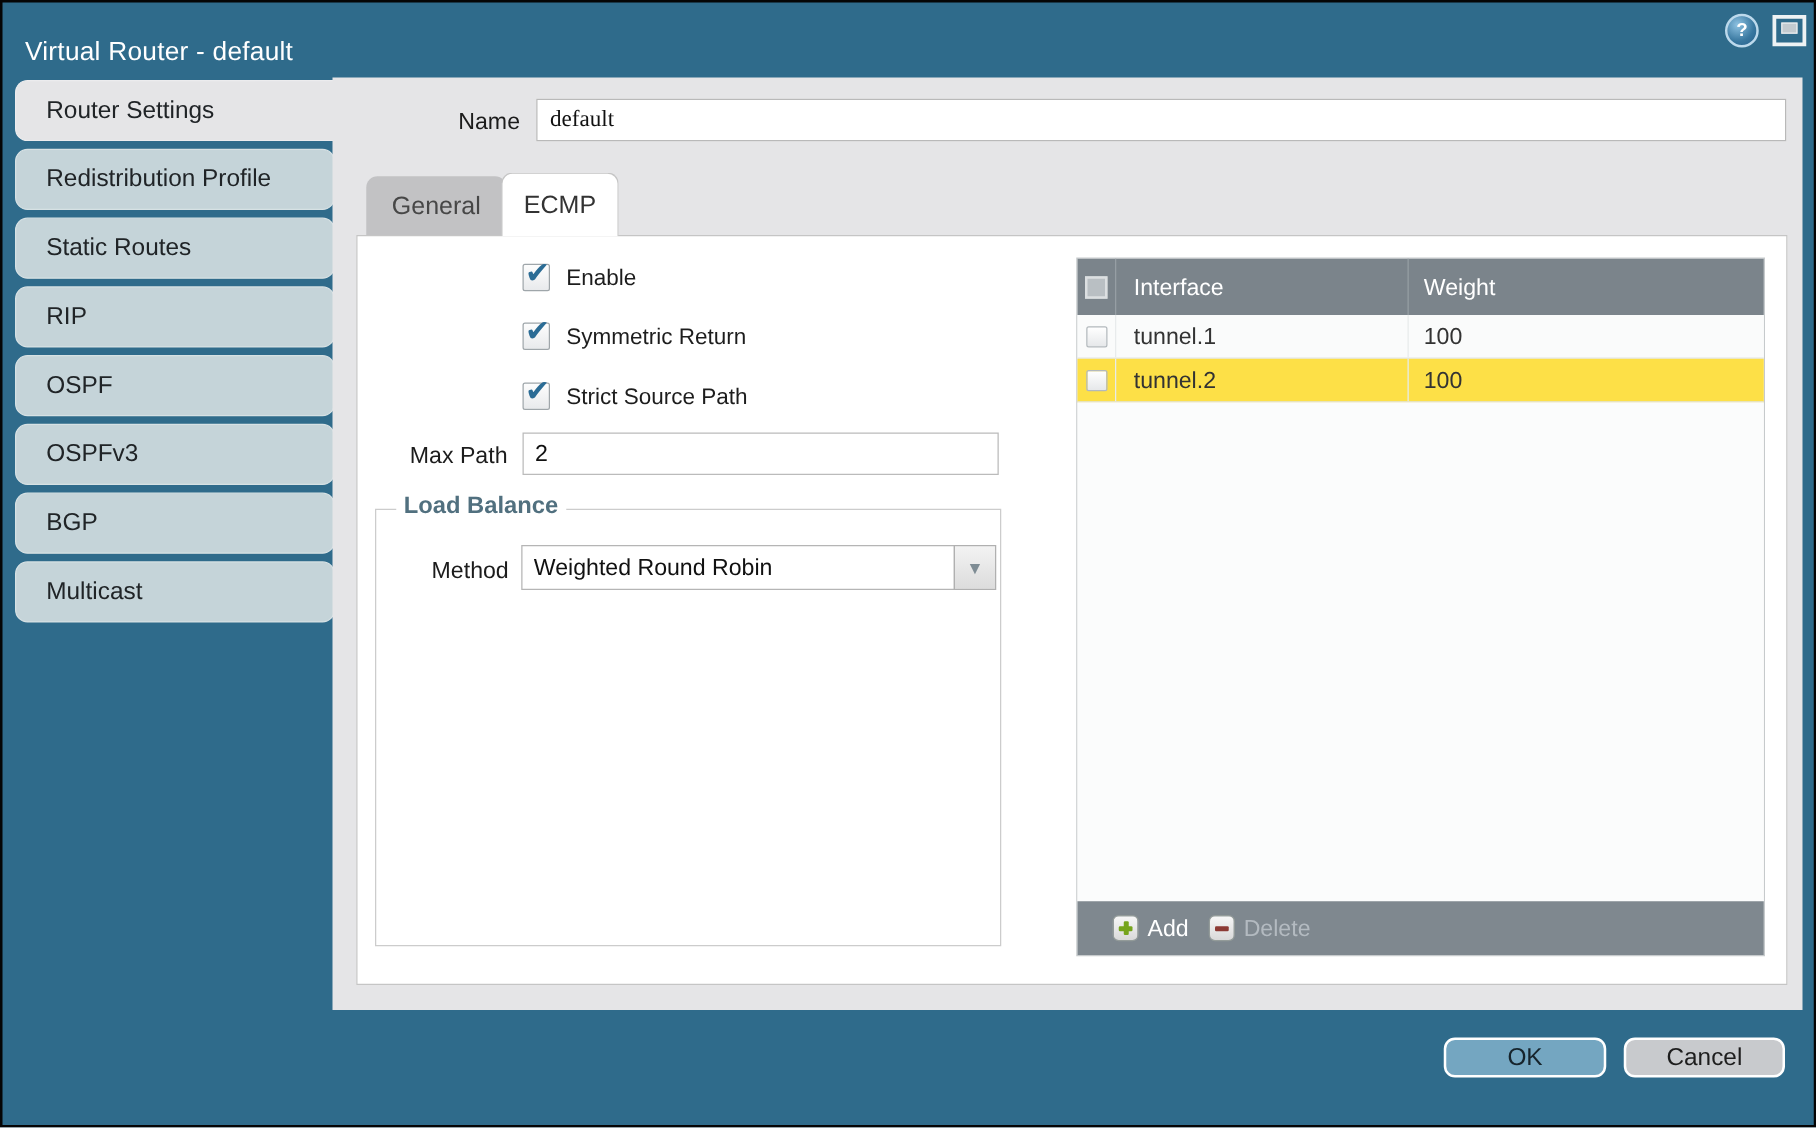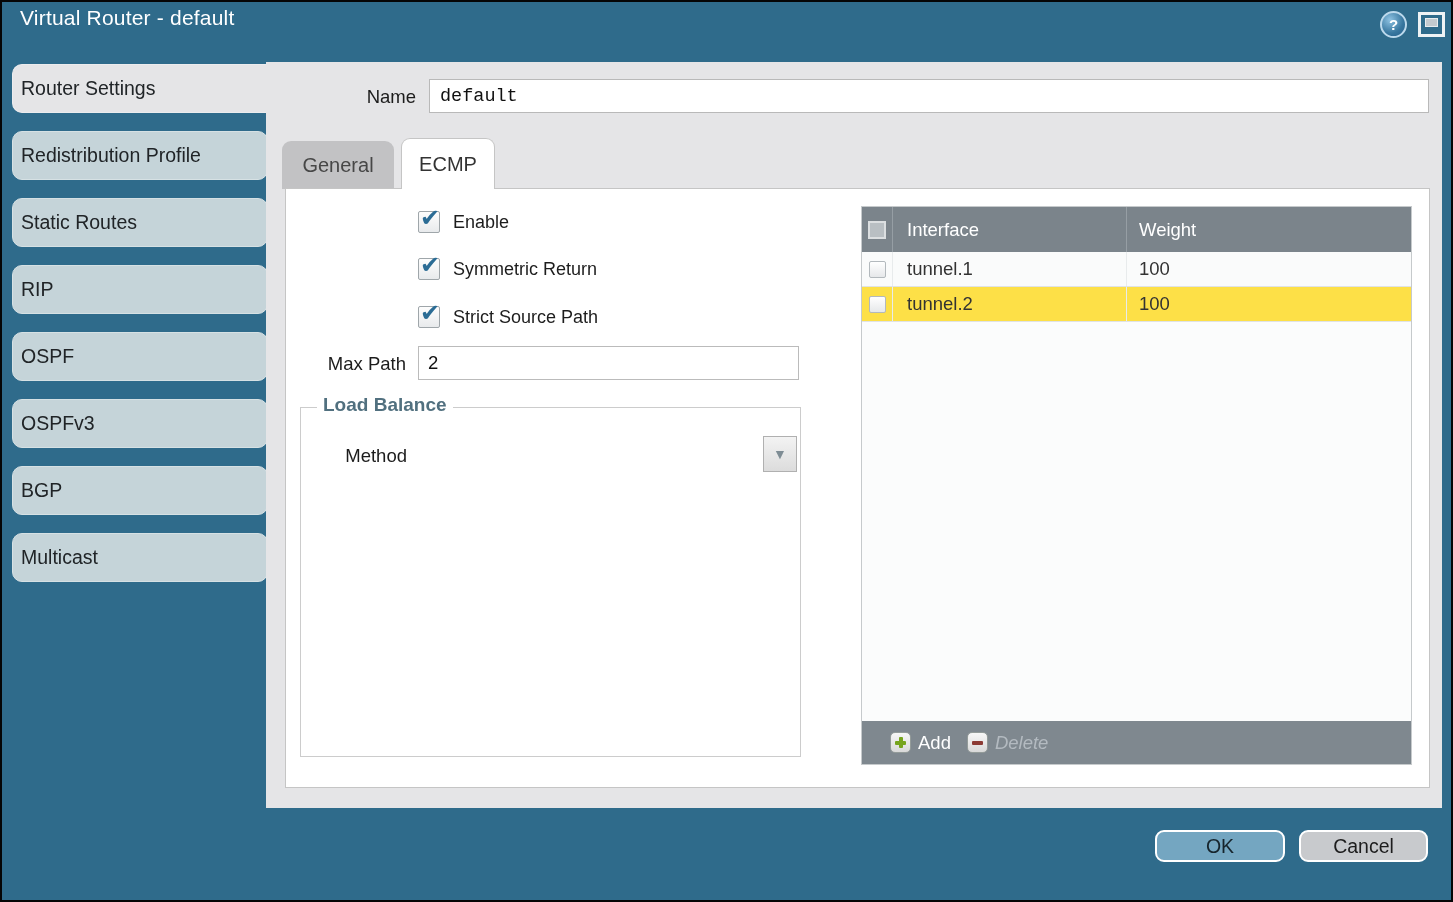--- a/index.html
+++ b/index.html
@@ -5,58 +5,58 @@
   * { margin:0; padding:0; box-sizing:border-box; }
   html,body { width:1453px; height:902px; }
   body { font-family:"Liberation Sans", sans-serif; }
 
   .screen {
     position:relative; width:1453px; height:902px;
     background:#2f6b8b; border:2px solid #050505; overflow:hidden;
   }
 
   
-  .title { position:absolute; left:18px; top:4px; color:#fff; font-size:21px; letter-spacing:.2px; }
+  .title { position:absolute; left:18px; top:28px; color:#fff; font-size:21px; letter-spacing:.2px; }
   .help-icon {
     position:absolute; left:1378px; top:9px; width:27px; height:27px; border-radius:50%;
     background:radial-gradient(circle at 35% 30%, #8ec2e2, #38779f 60%, #265f8c);
     border:2px solid #bcd9ec; color:#fff; font-weight:bold; font-size:15px;
     display:flex; align-items:center; justify-content:center; cursor:pointer;
   }
   .window-icon {
     position:absolute; left:1416px; top:10px; width:27px; height:25px;
     border:3px solid #eef2f4; display:flex; justify-content:center; cursor:pointer;
   }
   .window-icon .inner-rect { margin-top:3px; width:13px; height:9px; background:#c3cacf; border:1px solid #e8ecee; }
 
   
   .sidebar { position:absolute; left:10px; top:62px; width:256px; }
   .side-item {
-    height:49px; margin-bottom:18px; border-radius:10px;
+    height:49px; margin-bottom:6px; border-radius:10px;
     background:#c5d4d9; border:1px solid #d6e1e4;
-    display:flex; align-items:center; padding-left:8px;
+    display:flex; align-items:center; padding-left:24px;
     font-size:19.5px; color:#202427; cursor:pointer;
   }
   .side-item.active {
     background:#e5e5e7; border-color:#ececee; border-right:none;
     border-radius:10px 0 0 10px; width:258px;
   }
 
   
   .content { position:absolute; left:264px; top:60px; width:1176px; height:746px; background:#e5e5e7; }
 
   .name-label { position:absolute; left:0; top:24px; width:150px; text-align:right; font-size:18.5px; color:#1c1c1c; }
   .name-input {
     position:absolute; left:163px; top:17px; width:1000px; height:34px;
-    border:1px solid #b9b9b9; background:#fff; font-family:Liberation Mono, monospace;
+    border:1px solid #b9b9b9; background:#fff; font-family:Liberation Serif, serif;
     font-size:18.5px; color:#111; padding:0 10px; outline:none;
   }
 
   .tab { position:absolute; display:flex; align-items:center; justify-content:center; cursor:pointer; }
-  .tab-general { left:16px; top:79px; width:112px; height:48px; background:#c2c2c4; border-radius:9px 9px 0 0; font-size:20px; color:#474747; }
+  .tab-general { left:27px; top:79px; width:112px; height:48px; background:#c2c2c4; border-radius:9px 9px 0 0; font-size:20px; color:#474747; }
   .tab-ecmp { left:135px; top:76px; width:94px; height:51px; background:#fff; border:1px solid #c5c5c5; border-bottom:none; border-radius:9px 9px 0 0; font-size:20px; color:#333; z-index:3; }
 
   .tab-panel { position:absolute; left:19px; top:126px; width:1145px; height:600px; background:#fff; border:1px solid #c5c5c5; z-index:1; }
 
   
   .cb-row { position:absolute; left:132px; display:flex; align-items:center; gap:13px; cursor:pointer; }
   .cb-row.r0 { top:22px; } .cb-row.r1 { top:69px; } .cb-row.r2 { top:117px; }
   .cb-box {
     position:relative; width:22px; height:22px; border:1px solid #9fa6aa; border-radius:2px;
     background:linear-gradient(#fdfdfd,#e8eaec); flex:0 0 auto;
@@ -108,21 +108,21 @@
   .ftr-btn { display:flex; align-items:center; gap:7px; cursor:pointer;margin-left:18px; }
   .ftr-icon {
     position:relative; width:21px; height:21px; border-radius:5px;
     background:linear-gradient(#f7f7f7,#d9d9d9); border:1px solid #939b99; flex:0 0 auto;
   }
   .plus-h, .minus-h { position:absolute; left:4px; top:8px; width:11px; height:3.5px; background:#76a41d; border-radius:1px; }
   .plus-v { position:absolute; left:8px; top:4px; width:3.5px; height:11px; background:#76a41d; border-radius:1px; }
   .minus-h { background:#8c3a34; }
   .ftr-label-add { color:#fff; font-size:18.5px; }
   .ftr-label-delete { color:#b3bac0; font-size:18.5px; }
-  .delete-btn { margin-left:16px;font-style:italic; }
+  .delete-btn { margin-left:16px; }
 
   
   .btn {
     position:absolute; top:828px; height:32px; border:2px solid #fff; border-radius:9px;
     display:flex; align-items:center; justify-content:center;
     font-size:19.5px; color:#16242c; cursor:pointer;
   }
   .btn-ok { left:1153px; width:130px; background:#74a6c1; }
   .btn-cancel { left:1297px; width:129px; background:#c8cacd; color:#1d1d1d; }
 </style>
@@ -198,20 +198,23 @@
         </div>
         <span class="cb-label">Strict Source Path</span>
       </div>
 
       <div class="maxpath-label">Max Path</div>
       <input class="maxpath-input" type="text" value="2" style="">
 
       <div class="lb-box">
         <div class="lb-legend">Load Balance</div>
         <div class="method-label">Method</div>
+        <div class="method-select">
+          <span>Weighted Round Robin</span>
+        </div>
         <div class="method-arrow-btn">
           <span class="arrow">▼</span>
         </div>
       </div>
 
       <div class="ecmp-table">
         <div class="tbl-header">
           <div class="hdr-cb-cell">
             <div class="hdr-cb"></div>
           </div>

